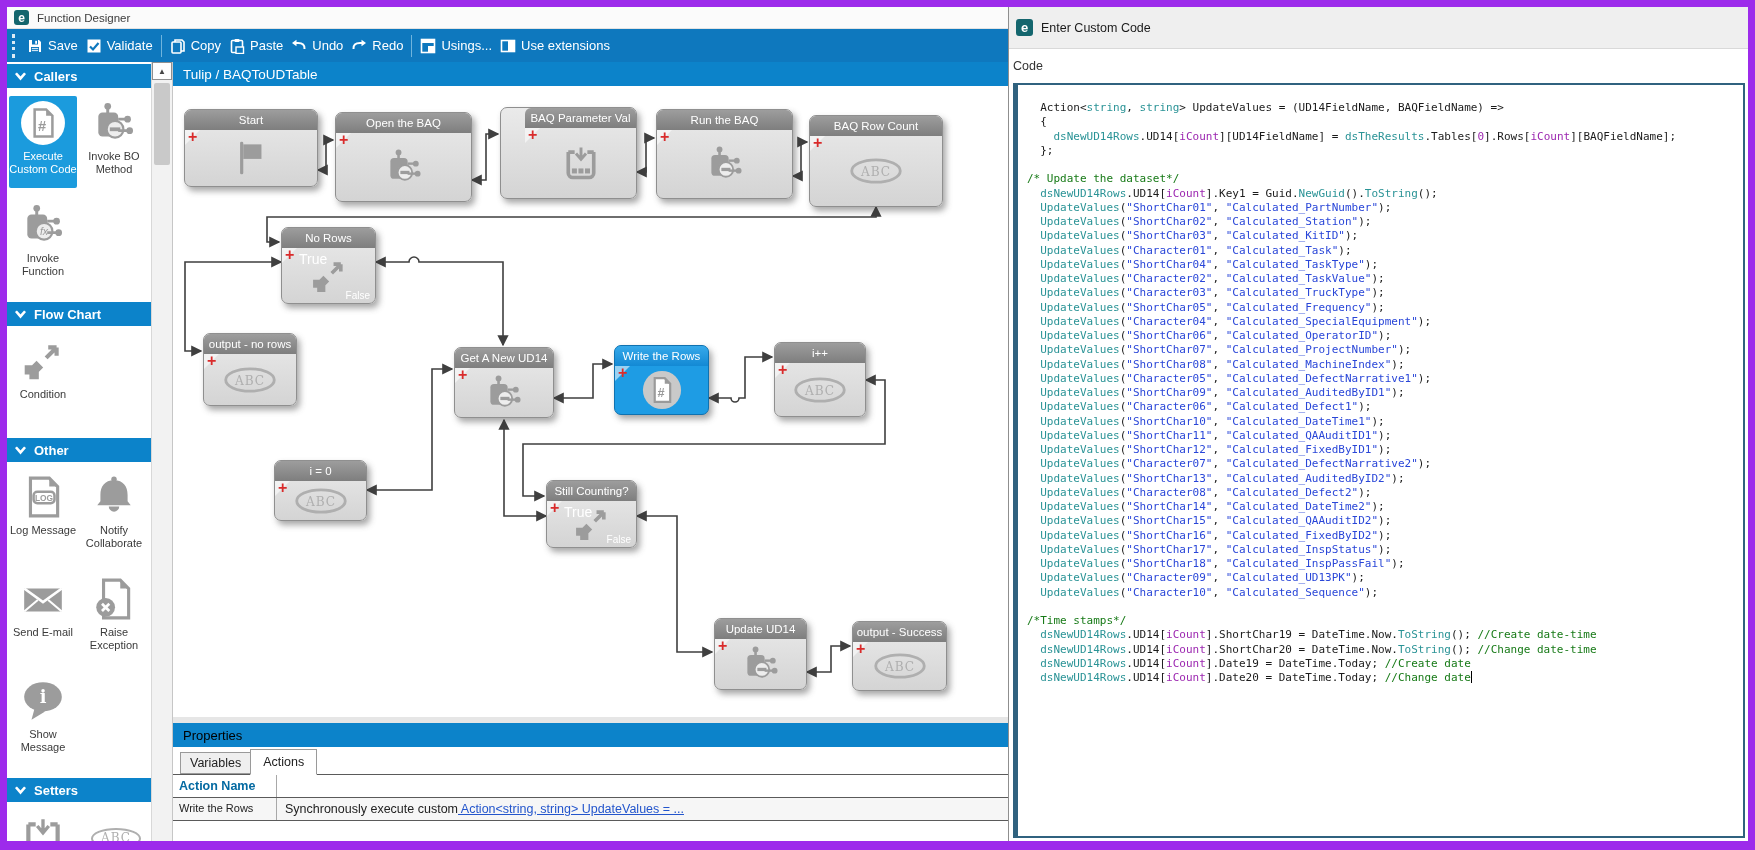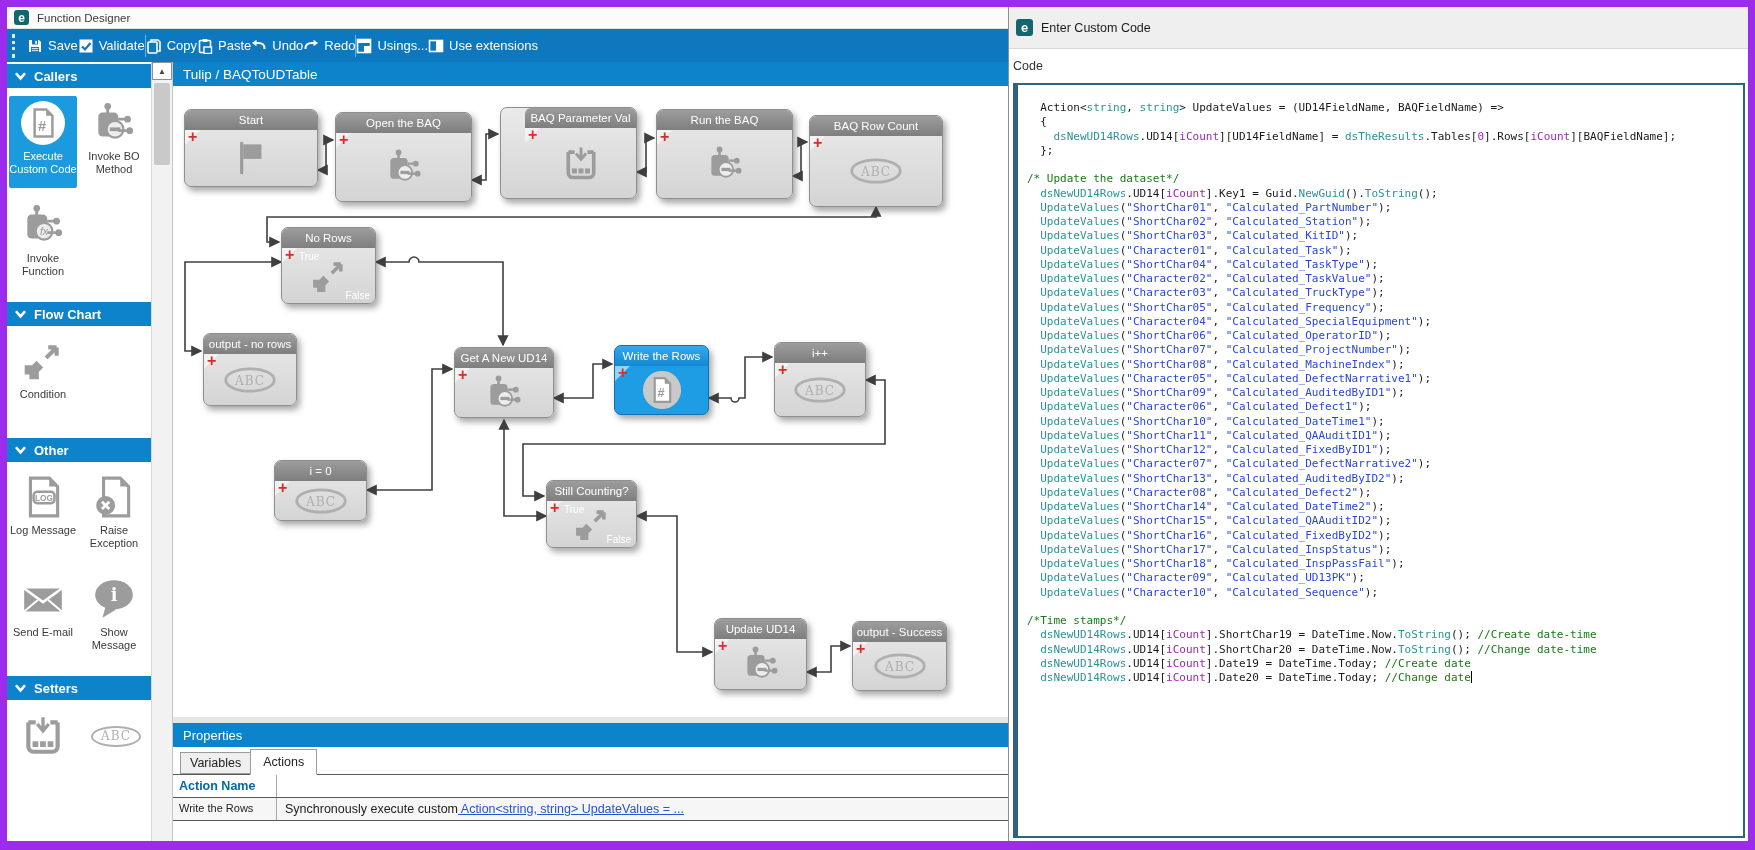--- a/index.html
+++ b/index.html
@@ -6,21 +6,21 @@
   html,body { width:1755px; height:850px; font-family:"Liberation Sans", sans-serif; }
   .screen { position:relative; width:1755px; height:850px; background:var(--frame,#9D2BEB); overflow:hidden; }
 
   
   .win-left { position:absolute; left:7px; top:7px; width:1001px; height:834px; background:#fff; overflow:hidden; }
   .titlebar { position:absolute; left:0; top:0; width:100%; height:22px; background:#FBFBFB; border-bottom:1px solid #E3E3E3; display:flex; align-items:center; }
   .logo { display:inline-flex; align-items:center; justify-content:center; width:15px; height:15px; margin-left:7px; background:#14666E; color:#fff; border-radius:3px; font-size:12px; font-weight:bold; line-height:1; }
   .titletext { margin-left:8px; font-size:11.5px; color:#3C3C3C; }
   .toolbar { position:absolute; left:0; top:22px; width:100%; height:33px; background:var(--blue1,#0E78BE); display:flex; align-items:center; }
   .grip { width:3px; height:24px; margin-left:5px; border-left:3px dotted rgba(255,255,255,.85); }
-  .tb-items { display:flex; align-items:center; margin-left:12px; gap:0; }
+  .tb-items { display:flex; align-items:center; margin-left:12px; gap:8px; }
   .tbtn { display:flex; align-items:center; gap:5px; color:#fff; font-size:13px; cursor:pointer; white-space:nowrap; }
   .tbtn .ticon { width:16px; height:16px; display:inline-block; }
   .tsep { width:1px; height:22px; background:#6FB4DD; }
 
   .sidebar { position:absolute; left:0; top:55px; width:144px; height:779px; background:#fff; overflow:hidden; }
   .sec-header { height:24px; background:var(--blue2,#0C83CA); color:#fff; display:flex; align-items:center; gap:7px; padding-left:7px; font-size:13px; font-weight:600; margin-top:2px; }
   .sec-grid { display:grid; grid-template-columns:68px 68px; column-gap:3px; row-gap:10px; padding:8px 2px 10px 2px; }
   .tile { width:68px; min-height:92px; display:flex; flex-direction:column; align-items:center; padding-top:4px; cursor:pointer; border-radius:2px; }
   .tile .ticonbox { width:46px; height:46px; }
   .tile .tlabel { margin-top:4px; font-size:11px; line-height:1.15; color:#3A3A3A; text-align:center; }
@@ -35,29 +35,29 @@
 
   .canvas-header { position:absolute; left:166px; top:55px; width:835px; height:24px; background:var(--blue2,#0C83CA); color:#fff; font-size:13.5px; display:flex; align-items:center; padding-left:10px; }
   .canvas { position:absolute; left:166px; top:79px; width:835px; height:631px; background:#fff; overflow:hidden; }
   .wires { position:absolute; left:0; top:0; width:835px; height:631px; }
 
   .node { position:absolute; border:1px solid #8F8F8F; border-radius:7px; box-shadow:3px 4px 6px rgba(60,60,60,.45); background:linear-gradient(#EAEAEA,#D4D4D4); }
   .node-header { height:20px; background:linear-gradient(#9D9D9D,#7E7E7E); border-radius:6px 6px 0 0; color:#fff; font-size:11.5px; text-align:center; line-height:20px; overflow:hidden; white-space:nowrap; }
   .node-body { position:relative; width:100%; height:calc(100% - 20px); display:flex; align-items:center; justify-content:center; }
   .node-body::before { content:""; position:absolute; left:0; top:0; border-top:15px solid rgba(255,255,255,.55); border-right:15px solid transparent; }
   .node .plus { position:absolute; left:3px; top:0px; color:#D92B2B; font-weight:bold; font-size:16px; line-height:14px; z-index:2; }
-  .node .br-true { position:absolute; left:17px; top:3px; color:#fff; font-size:10px; }
+  .node .br-true { position:absolute; left:17px; top:3px; color:#fff; font-size:14px; }
   .node .br-false { position:absolute; right:5px; bottom:2px; color:#fff; font-size:10px; }
   .node.sel { border-color:#1072B0; background:#1E9CE4; }
   .node.sel .node-header { background:linear-gradient(#36A9EA,#1389D4); }
   .node .nicon { width:40px; height:40px; }
   .node .nicon svg { width:100%; height:100%; }
 
   .canvas-div { position:absolute; left:166px; top:710px; width:835px; height:6px; background:#E6E6E6; }
-  .props-header { position:absolute; left:166px; top:716px; width:835px; height:24px; background:var(--blue2,#0C83CA); color:#ffffff; font-size:13px; display:flex; align-items:center; padding-left:10px; }
+  .props-header { position:absolute; left:166px; top:716px; width:835px; height:24px; background:var(--blue2,#0C83CA); color:#000000; font-size:13px; display:flex; align-items:center; padding-left:10px; }
   .tabs { position:absolute; left:166px; top:740px; width:835px; height:28px; background:#fff; border-bottom:1px solid #5A5A5A; display:flex; align-items:flex-end; padding-left:7px; }
   .tab { font-size:12.5px; color:#222; border:1px solid #9A9A9A; background:#EFEFEF; padding:3px 9px; margin-right:-1px; cursor:pointer; }
   .tab.active { background:#fff; border-bottom:1px solid #fff; padding:5px 12px; margin-bottom:-1px; z-index:2; }
   .ptable { position:absolute; left:166px; top:768px; width:835px; }
   .prow { display:flex; border-bottom:1px solid #5A5A5A; }
   .prow .c1 { width:104px; padding:4px 6px; border-right:1px solid #A8A8A8; }
   .prow .c2 { flex:1; padding:4px 8px; }
   .phead .c1,.phead .c2 { font-weight:bold; color:#0369a1; font-size:12.5px; background:#fff; }
   .pdata { background:#F6F6F6; }
   .pdata .c1 { font-size:11px; color:#222; }
@@ -230,34 +230,42 @@
             <div class="ticonbox"><svg viewBox="0 0 44 44">
                 <path d="M10 4 h18 l8 8 v28 h-26 z" fill="none" stroke="#9C9C9C" stroke-width="3"></path>
                 <path d="M28 4 l8 8 h-8 z" fill="#9C9C9C"></path>
                 <rect x="13" y="17" width="20" height="11" rx="3.5" fill="none" stroke="#9C9C9C" stroke-width="2.4"></rect>
                 <text x="23" y="25.5" text-anchor="middle" font-size="8" font-weight="bold" fill="#9C9C9C">LOG</text>
               </svg></div>
             <div class="tlabel">Log Message</div>
           </div>
           <div class="tile">
             <div class="ticonbox"><svg viewBox="0 0 44 44">
+                <circle cx="22" cy="5" r="2.6" fill="#9C9C9C"></circle>
+                <path d="M22 6 c9 0 13 6 13 14 v6 l3 4 h-32 l3-4 v-6 c0-8 4-14 13-14 z" fill="#9C9C9C"></path>
+                <path d="M17 31 a5 5 0 0 0 10 0 z" fill="#9C9C9C"></path>
+              </svg></div>
+            <div class="tlabel">Notify Collaborate</div>
+          </div>
+          <div class="tile">
+            <div class="ticonbox"><svg viewBox="0 0 44 44">
+                <path d="M4 12 h36 v22 h-36 z" fill="#9C9C9C"></path>
+                <path d="M4 12 l18 13 18-13" fill="none" stroke="#fff" stroke-width="2.5"></path>
+                <path d="M4 34 l13-11 M40 34 l-13-11" stroke="#fff" stroke-width="2"></path>
+              </svg></div>
+            <div class="tlabel">Send E-mail</div>
+          </div>
+          <div class="tile">
+            <div class="ticonbox"><svg viewBox="0 0 44 44">
                 <path d="M12 4 h16 l8 8 v28 h-24 z" fill="none" stroke="#9C9C9C" stroke-width="3"></path>
                 <path d="M28 4 l8 8 h-8 z" fill="#9C9C9C"></path>
                 <circle cx="14" cy="30" r="9" fill="#9C9C9C"></circle>
                 <path d="M10.5 26.5 l7 7 m0-7 l-7 7" stroke="#fff" stroke-width="2.6"></path>
               </svg></div>
             <div class="tlabel">Raise Exception</div>
-          </div>
-          <div class="tile">
-            <div class="ticonbox"><svg viewBox="0 0 44 44">
-                <path d="M4 12 h36 v22 h-36 z" fill="#9C9C9C"></path>
-                <path d="M4 12 l18 13 18-13" fill="none" stroke="#fff" stroke-width="2.5"></path>
-                <path d="M4 34 l13-11 M40 34 l-13-11" stroke="#fff" stroke-width="2"></path>
-              </svg></div>
-            <div class="tlabel">Send E-mail</div>
           </div>
           <div class="tile">
             <div class="ticonbox"><svg viewBox="0 0 44 44">
                 <ellipse cx="22" cy="18" rx="18" ry="14" fill="#9C9C9C"></ellipse>
                 <path d="M14 29 l-3 11 l13-8 z" fill="#9C9C9C"></path>
                 <text x="22" y="24" text-anchor="middle" font-size="17" font-weight="bold" font-family="DejaVu Serif, serif" fill="#fff">i</text>
               </svg></div>
             <div class="tlabel">Show Message</div>
           </div>
         </div>

